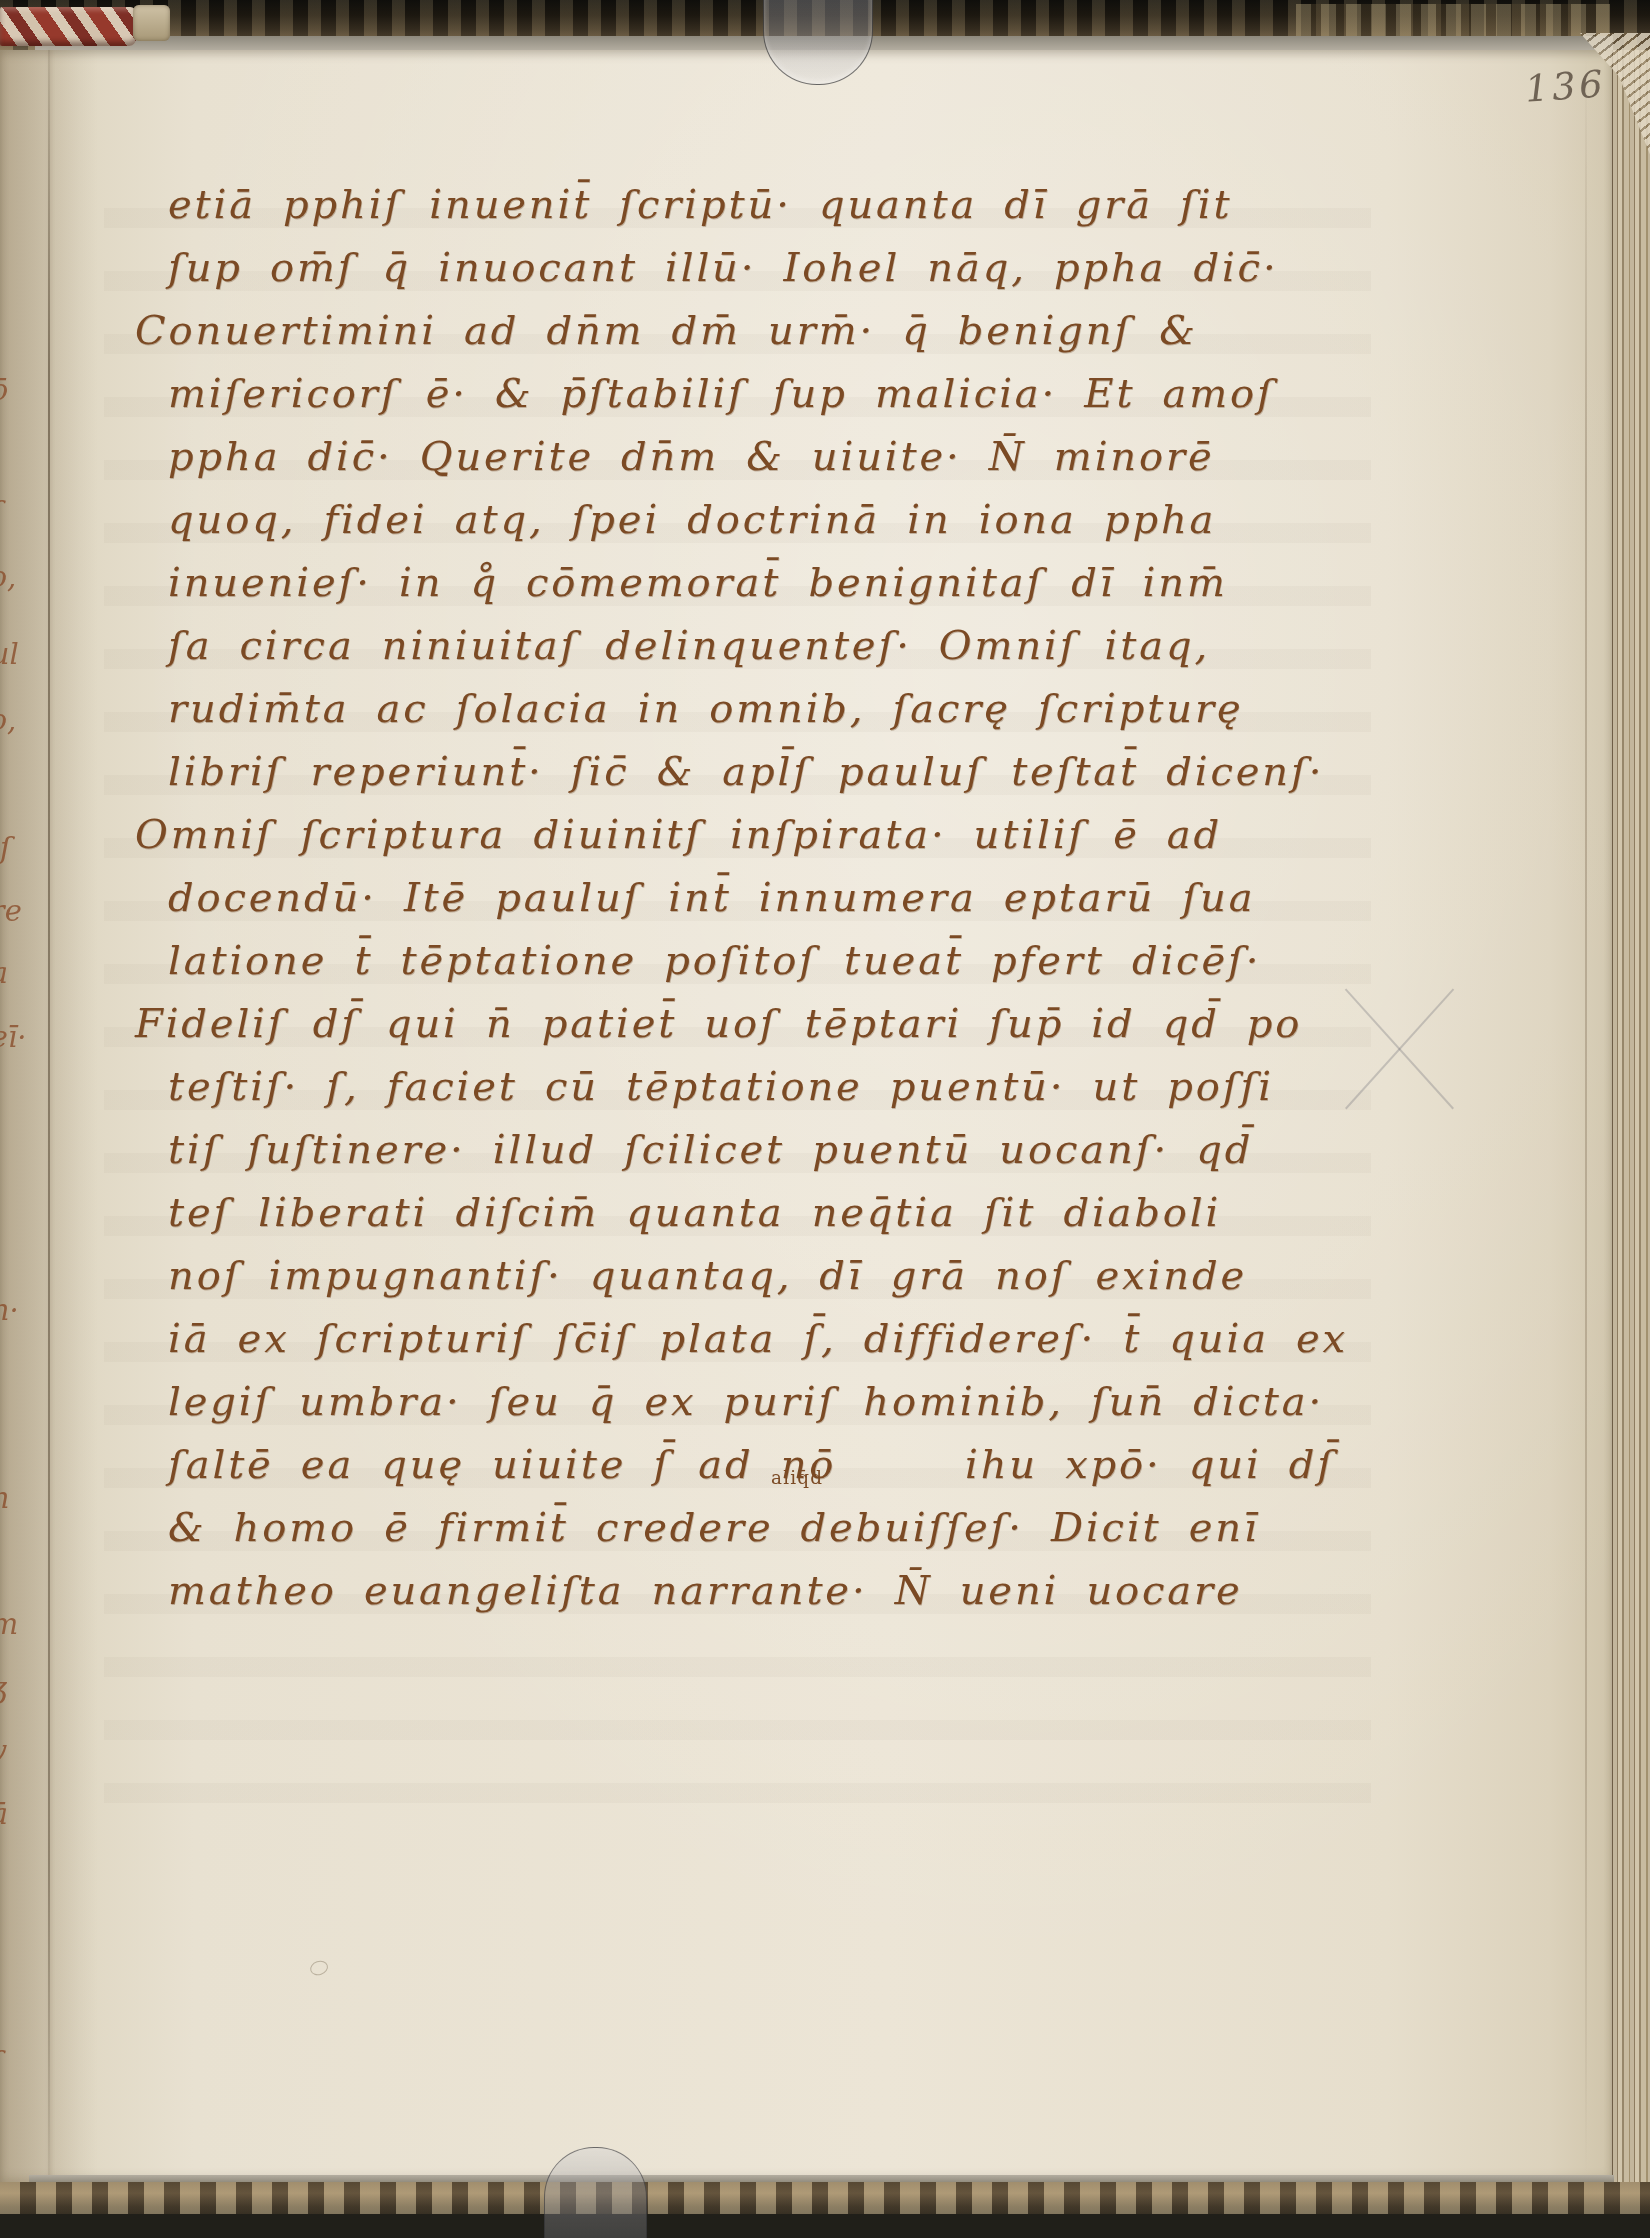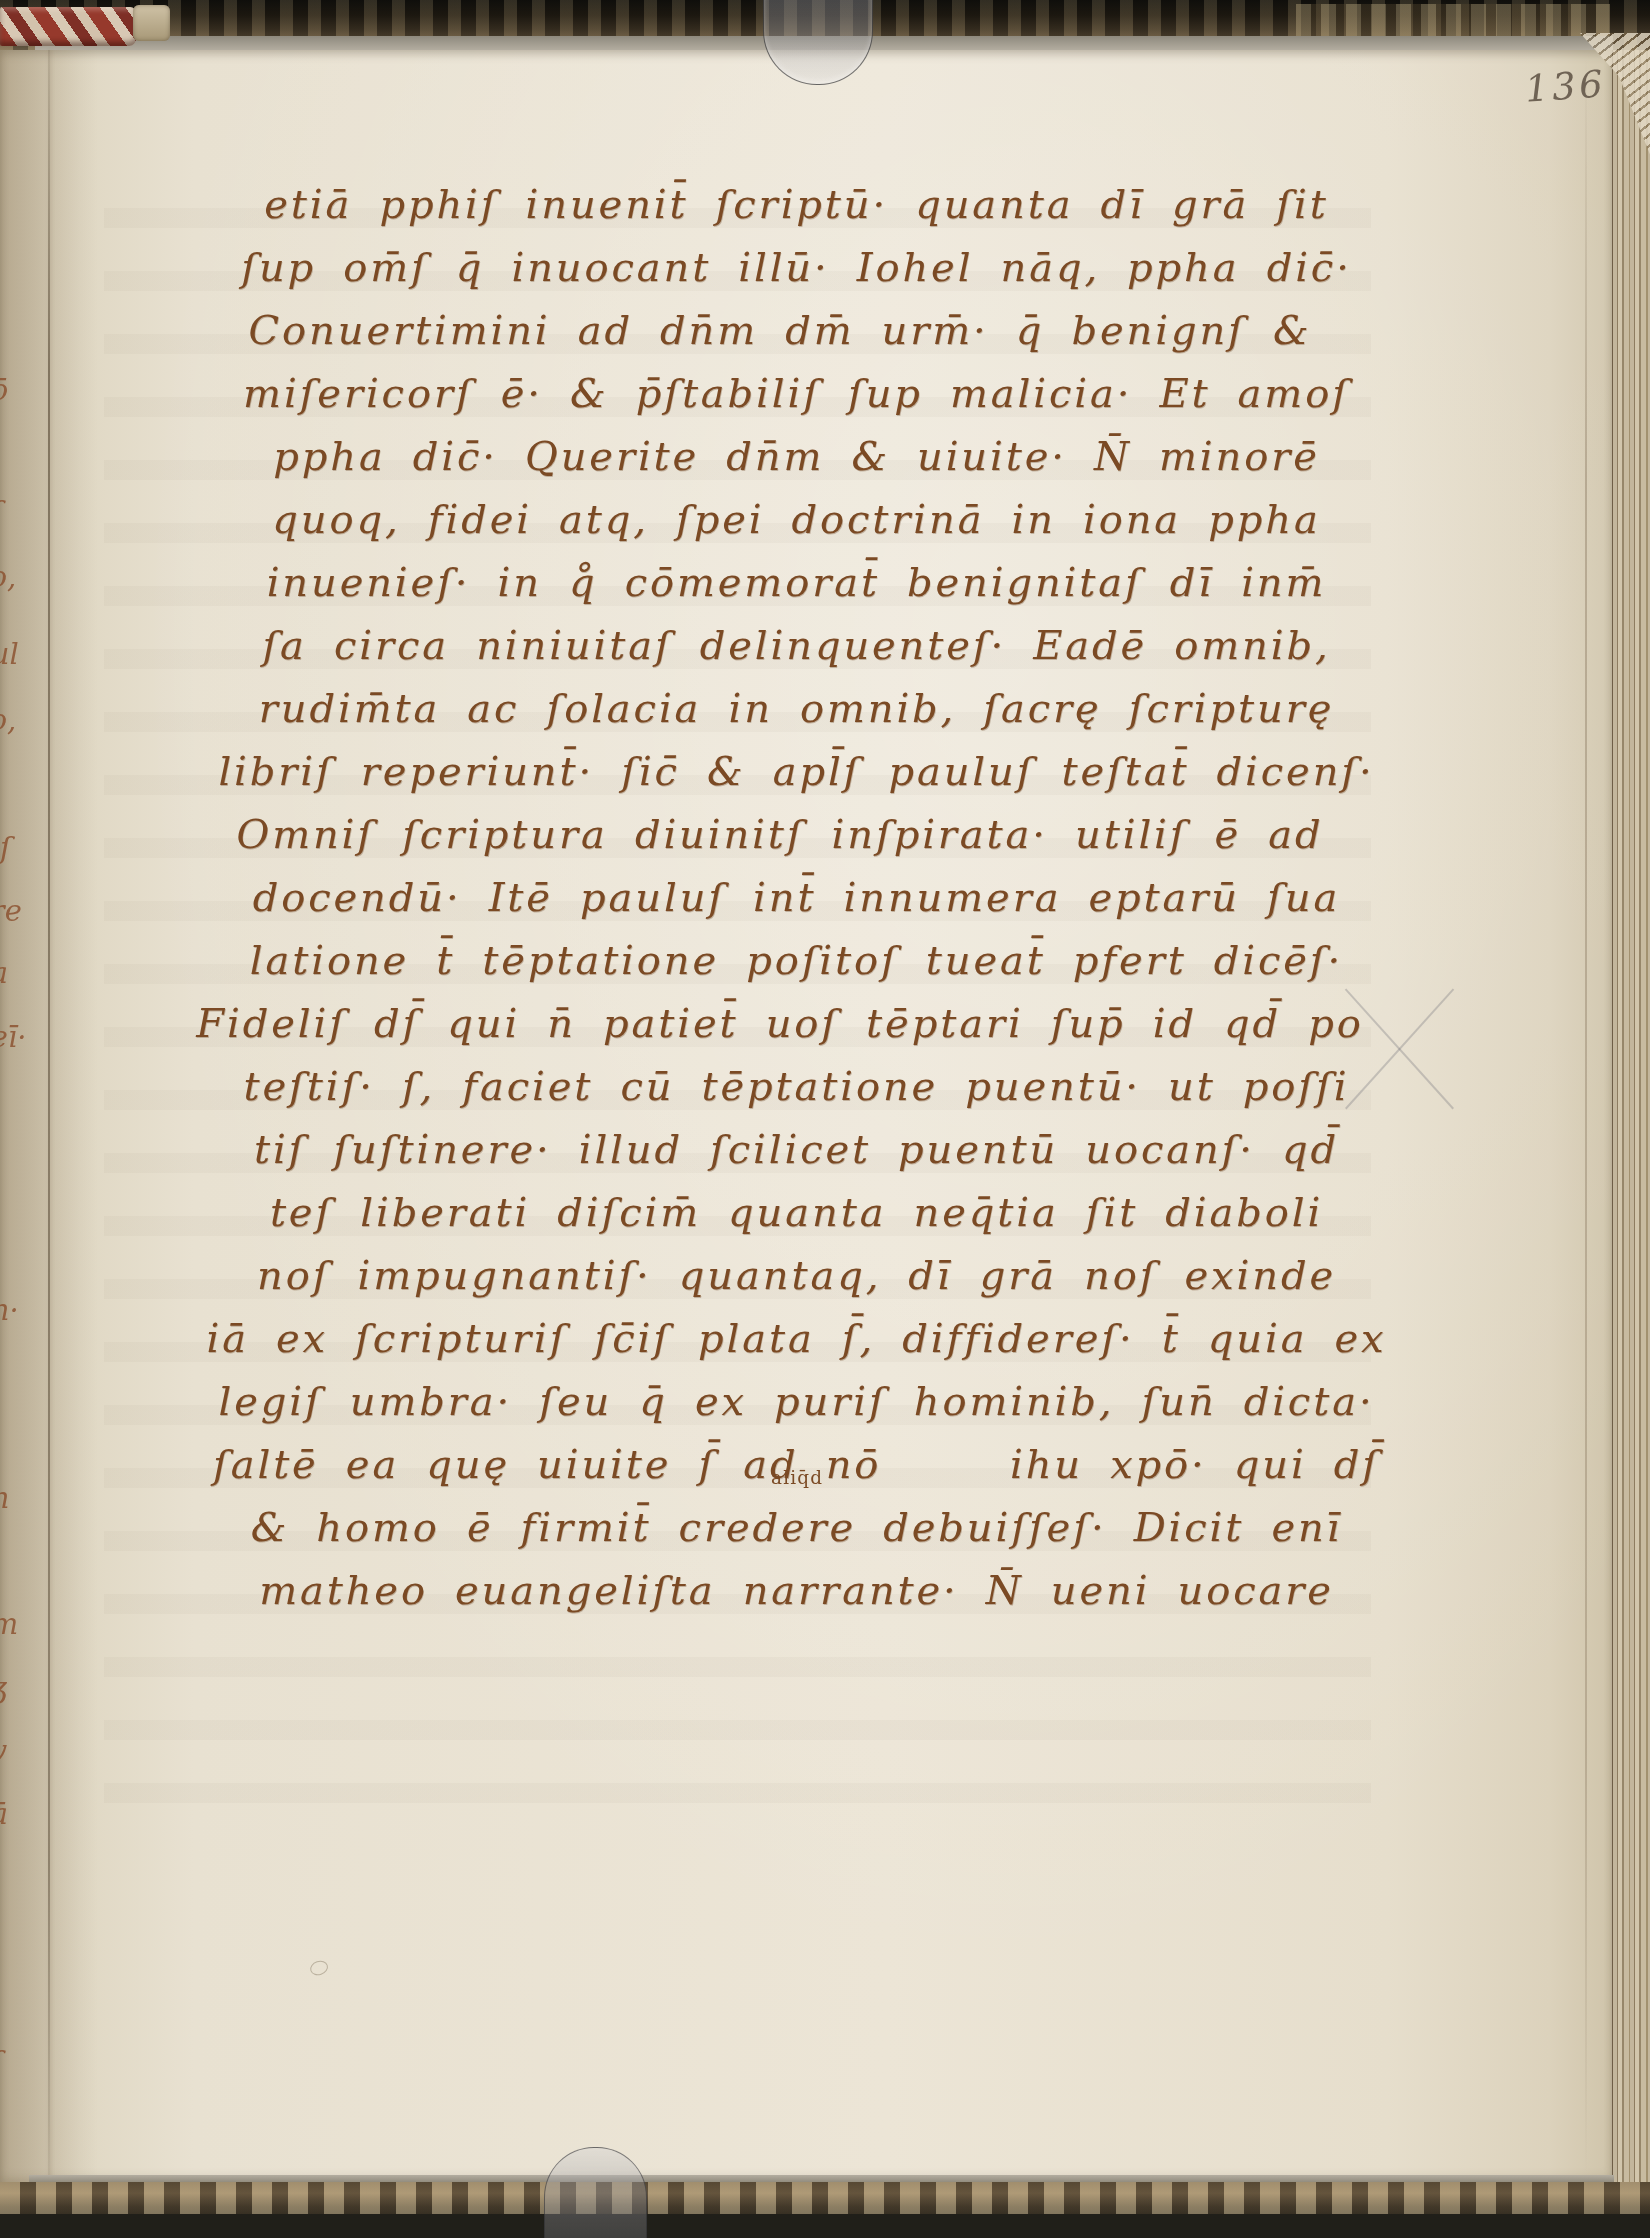--- a/index.html
+++ b/index.html
@@ -92,21 +92,21 @@
     position:absolute;left:544px;top:2147px;width:101px;height:94px;
     border:1.7px solid rgba(45,45,48,.55);border-bottom:none;border-radius:50px 50px 0 0;
     background:linear-gradient(180deg, rgba(208,208,212,.35), rgba(110,110,115,.42));
   }
   
   .folio-number{
     position:absolute;left:1525px;top:65px;
     font-size:37px;font-style:italic;color:var(--folio_ink,#6f6354);
     transform:rotate(-4deg);letter-spacing:3.5px;
   }
-  .textblock{position:absolute;left:135px;top:173px;width:1290px;text-align:center;}
+  .textblock{position:absolute;left:135px;top:173px;width:1290px;}
   .ms-line{
     height:63px;line-height:63px;white-space:nowrap;
     font-size:40px;font-style:italic;
     color:var(--ink,#7b4a24);
     letter-spacing:2.9px;word-spacing:11.5px;
     padding-left:33px;
     text-shadow:0.6px 0.6px 0.6px rgba(100,60,25,.30);
   }
   .ms-line.outdent{padding-left:0;}
   .interlinear-gloss{
@@ -165,21 +165,21 @@
   <div class="folio-number">136</div>
 
   <div class="textblock">
     <div class="ms-line">etiā pphiſ inuenit̄ ſcriptū· quanta dī grā ſit</div>
     <div class="ms-line">ſup om̄ſ q̄ inuocant illū· Iohel nāq, ppha dic̄·</div>
     <div class="ms-line outdent">Conuertimini ad dn̄m dm̄ urm̄· q̄ benignſ &amp;</div>
     <div class="ms-line">miſericorſ ē· &amp; p̄ſtabiliſ ſup malicia· Et amoſ</div>
     <div class="ms-line">ppha dic̄· Querite dn̄m &amp; uiuite· N̄ minorē</div>
     <div class="ms-line">quoq, fidei atq, ſpei doctrinā in iona ppha</div>
     <div class="ms-line">inuenieſ· in q̊ cōmemorat̄ benignitaſ dī inm̄</div>
-    <div class="ms-line">ſa circa niniuitaſ delinquenteſ· Eadē omnib,</div>
+    <div class="ms-line">ſa circa niniuitaſ delinquenteſ· Omniſ itaq,</div>
     <div class="ms-line">rudim̄ta ac ſolacia in omnib, ſacrę ſcripturę</div>
     <div class="ms-line">libriſ reperiunt̄· ſic̄ &amp; apl̄ſ pauluſ teſtat̄ dicenſ·</div>
     <div class="ms-line outdent">Omniſ ſcriptura diuinitſ inſpirata· utiliſ ē ad</div>
     <div class="ms-line">docendū· Itē pauluſ int̄ innumera eptarū ſua</div>
     <div class="ms-line">latione t̄ tēptatione poſitoſ tueat̄ pfert dicēſ·</div>
     <div class="ms-line outdent">Fideliſ dſ̄ qui n̄ patiet̄ uoſ tēptari ſup̄ id qd̄ po</div>
     <div class="ms-line">teſtiſ· ſ, faciet cū tēptatione puentū· ut poſſi</div>
     <div class="ms-line">tiſ ſuſtinere· illud ſcilicet puentū uocanſ· qd̄</div>
     <div class="ms-line">teſ liberati diſcim̄ quanta neq̄tia ſit diaboli</div>
     <div class="ms-line">noſ impugnantiſ· quantaq, dī grā noſ exinde</div>

